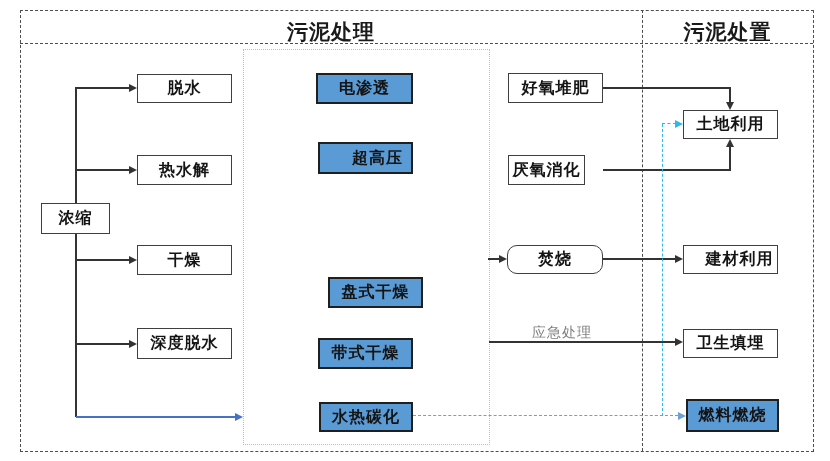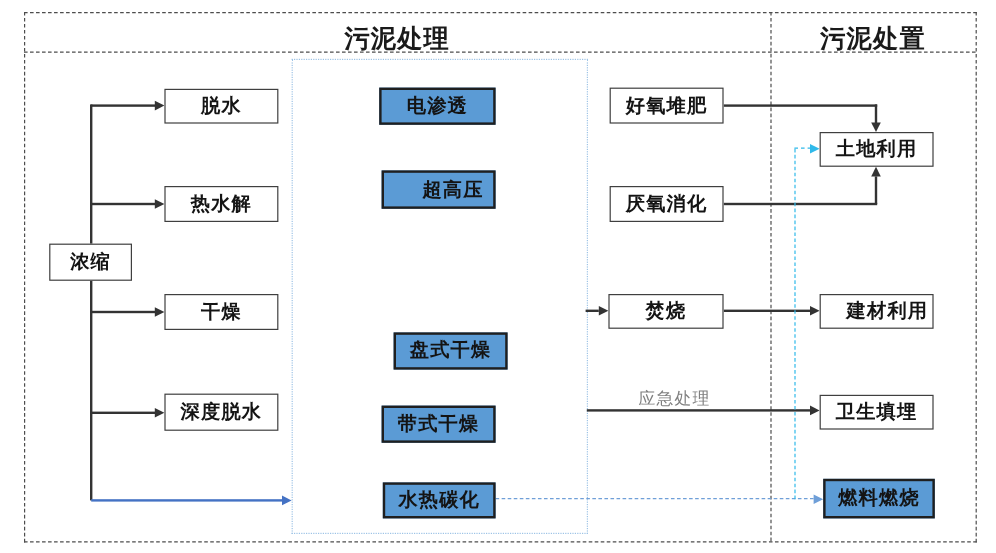--- a/index.html
+++ b/index.html
@@ -32,22 +32,22 @@
   .n-thermal    { left:137px; top:155px; width:95px; height:30px; }
   .n-drying     { left:137px; top:245px; width:95px; height:30px; }
   .n-deepdew    { left:137px; top:328px; width:95px; height:31px; }
   .n-electro    { left:316px; top:73px;  width:97px; height:31px; }
   .n-uhp        { left:318px; top:142px; width:95px; height:32px;padding-left:24px; }
   .n-paddle     { left:318px; top:206px; width:95px; height:32px; }
   .n-disc       { left:328px; top:277px; width:95px; height:31px; }
   .n-belt       { left:318px; top:338px; width:95px; height:31px; }
   .n-htc        { left:319px; top:402px; width:94px; height:30px; }
   .n-aerobic    { left:508px; top:73px;  width:95px; height:30px; }
-  .n-anaerobic  { left:508px; top:155px; width:95px; height:30px; }
-  .n-incin      { left:507px; top:245px; width:96px; height:29px; }
+  .n-anaerobic  { left:508px; top:155px; width:77px; height:30px; }
+  .n-incin      { left:507px; top:245px; width:96px; height:29px;border-radius:10px; }
   .n-land       { left:683px; top:110px; width:95px; height:29px; }
   .n-material   { left:683px; top:245px; width:95px; height:29px;padding-left:18px; }
   .n-landfill   { left:683px; top:329px; width:95px; height:29px; }
   .n-fuel       { left:686px; top:399px; width:93px; height:33px; }
   
   .hl { position:absolute; height:1.5px; background:#333333; }
   .vl { position:absolute; width:1.5px;  background:#333333; }
   .hd { position:absolute; height:0; border-top:1.6px dashed #6F9FD8; }
   .vd { position:absolute; width:0;  border-left:1.6px dashed #2FB9EA; }
   .hd.cyan { border-top-color:#2FB9EA; }

